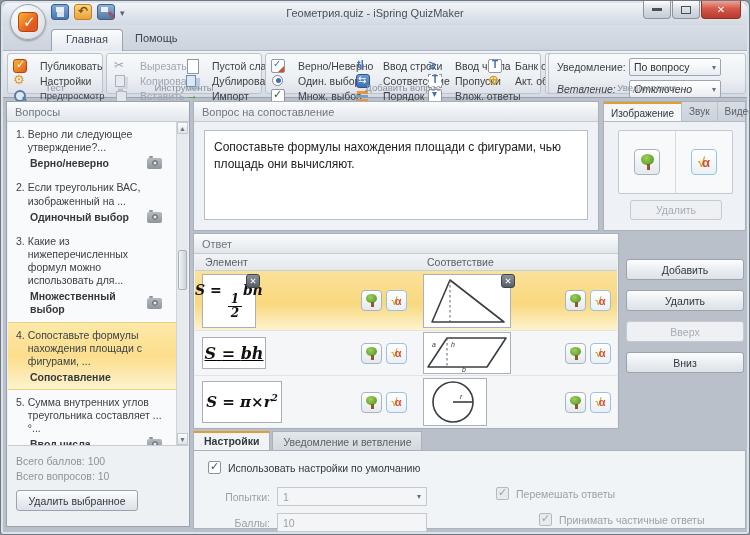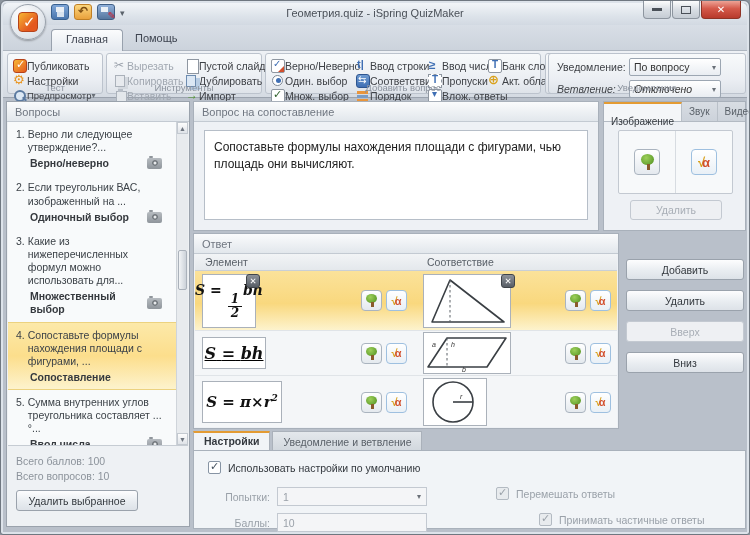--- a/index.html
+++ b/index.html
@@ -45,21 +45,21 @@
   .rtab.active { background:linear-gradient(#fbfcfd,#e4e9ef); border:1px solid #98a1ad; border-bottom:none; }
   .rtab.t0 { left:48px; }
   .rtab.t1 { left:118px; }
 
   
   .ribbon { position:absolute; left:2px; top:50px; right:2px; height:47px;
     background:linear-gradient(#eef1f5,#dfe4ea 60%,#d4dae2); border-bottom:1px solid #9ba3ae; }
   .rgroup { position:absolute; top:2px; bottom:3px; border:1px solid #bcc3cd; border-radius:3px;
     background:linear-gradient(#f8fafb,#ebeef3 65%,#dee3e9); }
   .rglabel { position:absolute; left:0; right:0; bottom:0px; text-align:center; font-size:9.5px; color:#8b929d; }
-  .rbtn { position:absolute; height:15px; display:flex; align-items:center; gap:0; font-size:10.5px; color:#3e4146; white-space:nowrap; cursor:default; }
+  .rbtn { position:absolute; height:15px; display:flex; align-items:center; gap:13px; font-size:10.5px; color:#3e4146; white-space:nowrap; cursor:default; }
   .rbtn.dis { color:#a0a7b0; }
   .rbtn .arr { font-size:8px; color:#6a7078; }
   .ic { width:14px; height:14px; display:inline-block; position:relative; flex:none; }
   .ic-publish { background:linear-gradient(135deg,#f7b733,#e4581f); border-radius:3px; border:1px solid #b5431a; }
   .ic-publish::after { content:"✓"; position:absolute; left:2px; top:-2px; color:#fff; font-weight:bold; font-size:11px; }
   .ic-gear::after { content:"⚙"; font-size:13px; color:#e8941f; position:absolute; left:0; top:-2px; }
   .ic-preview { }
   .ic-preview::before { content:""; position:absolute; left:1px; top:1px; width:8px; height:8px; border:2px solid #5b7aa0; border-radius:50%; background:#dce8f4; }
   .ic-preview::after { content:""; position:absolute; left:9px; top:9px; width:5px; height:2px; background:#5b7aa0; transform:rotate(45deg); }
   .ic-cut::after { content:"✂"; font-size:12px; color:#9aa1ab; position:absolute; left:1px; top:-1px; }
@@ -130,21 +130,21 @@
 
   
   .qpanel { position:absolute; left:192px; top:100px; width:406px; height:130px; background:#eef1f5; border:1px solid #a8b0ba; }
   .qtextbox { position:absolute; left:10px; right:10px; top:28px; bottom:10px; background:#fff; border:1px solid #b6bec8;
     font-size:12px; color:#222; padding:8px 9px; line-height:1.45; }
 
   
   .mpanel { position:absolute; left:602px; top:100px; width:143px; height:130px; background:#eef1f5; border:1px solid #a8b0ba; }
   .mtabs { position:absolute; left:0; right:0; top:0; height:20px; display:flex; background:linear-gradient(#d8dde3,#ccd2da); border-bottom:1px solid #b3bac3; }
   .mtab { padding:4px 7px 0; font-size:10px; color:#5a6169; border-right:1px solid #b9c0c8; }
-  .mtab.active { background:#f4f6f8; border-top:2px solid #e39b33; padding-top:12px; color:#33383e; }
+  .mtab.active { background:#f4f6f8; border-top:2px solid #e39b33; padding-top:4px; color:#33383e; }
   .mbox { position:absolute; left:14px; top:28px; width:115px; height:64px; background:#f7f9fa; border:1px solid #c3c9d1; border-radius:2px; display:flex; }
   .mcell { flex:1; display:flex; align-items:center; justify-content:center; }
   .mcell + .mcell { border-left:1px solid #d7dce1; }
   .media-btn { width:26px; height:26px; border:1px solid #aab4bf; border-radius:4px; background:linear-gradient(#fff,#e4e9ee); position:relative; }
   .media-btn::before { content:""; position:absolute; left:6px; top:4px; width:13px; height:11px; border-radius:50%;
     background:radial-gradient(circle at 40% 35%, #9ed05a, #4e8f1e); }
   .media-btn::after { content:""; position:absolute; left:11.5px; bottom:4px; width:3px; height:6px; background:#8a5a2a; }
   .fx-btn { width:26px; height:26px; border:1px solid #9ec0e0; border-radius:4px; background:linear-gradient(#fff,#e9f0f6);
     display:flex; align-items:center; justify-content:center; font-size:13px; }
   .fx-btn::before { content:"√"; color:#d9a11c; font-weight:bold; }

